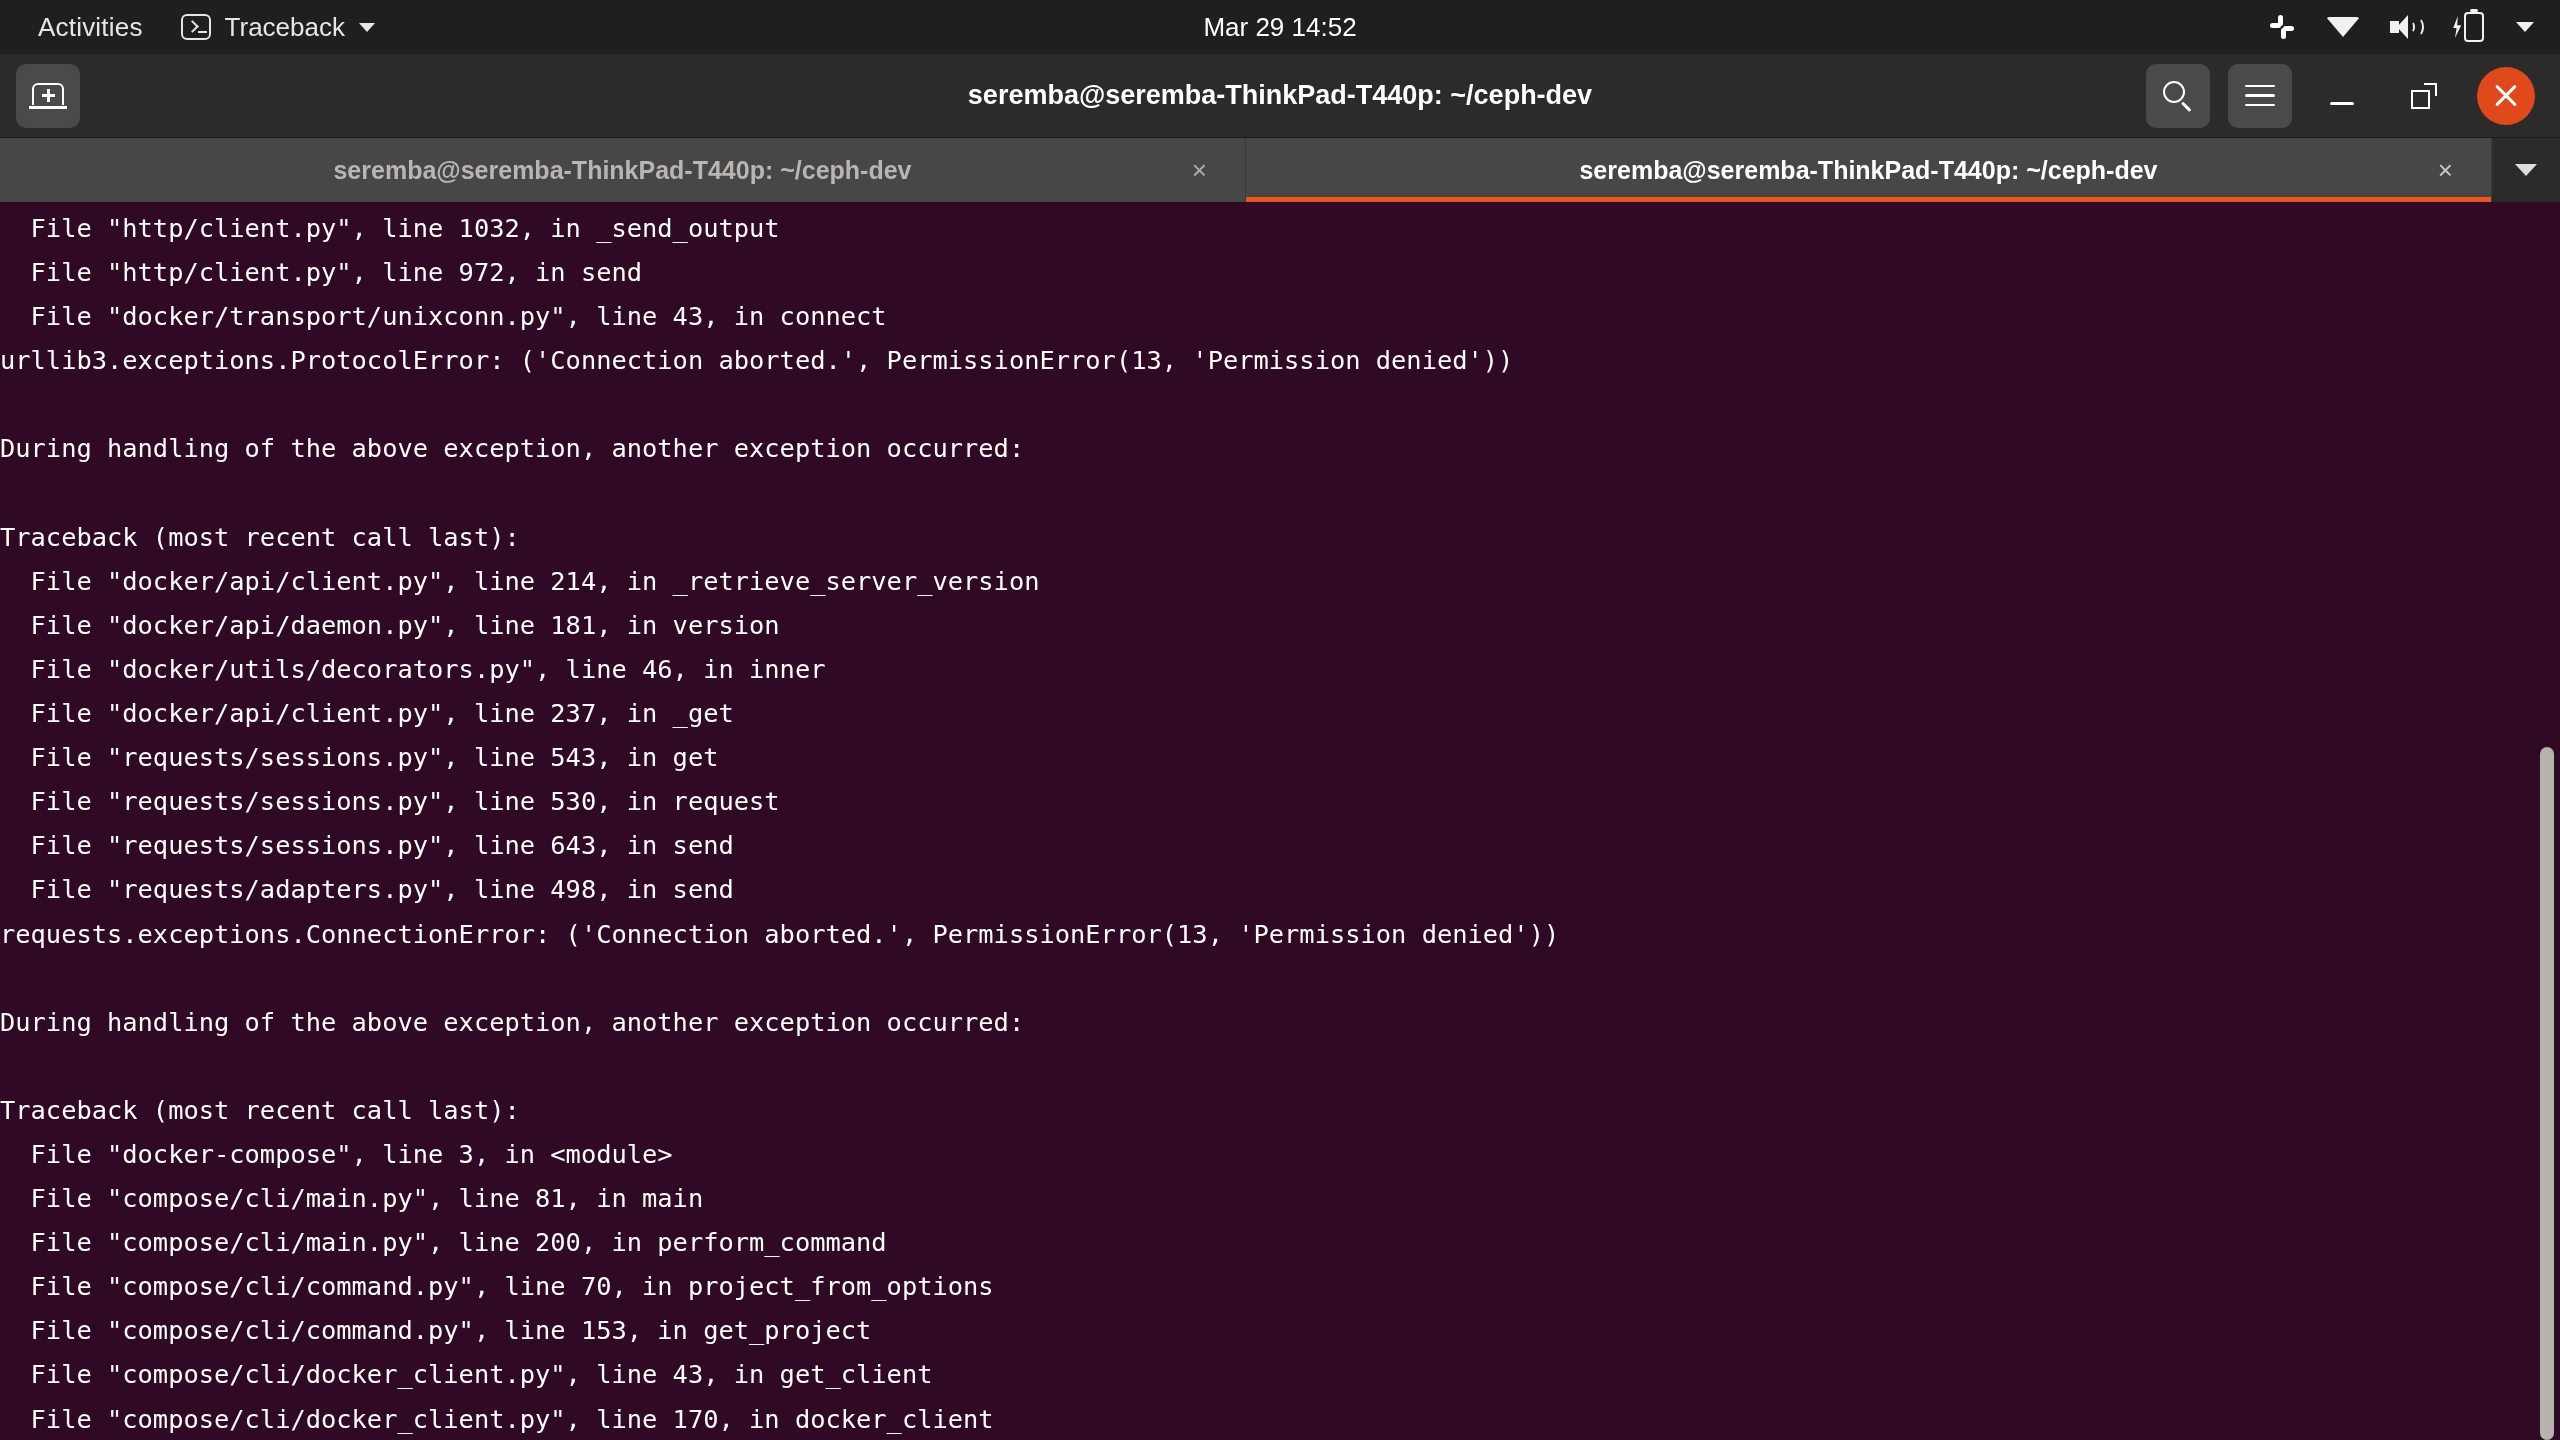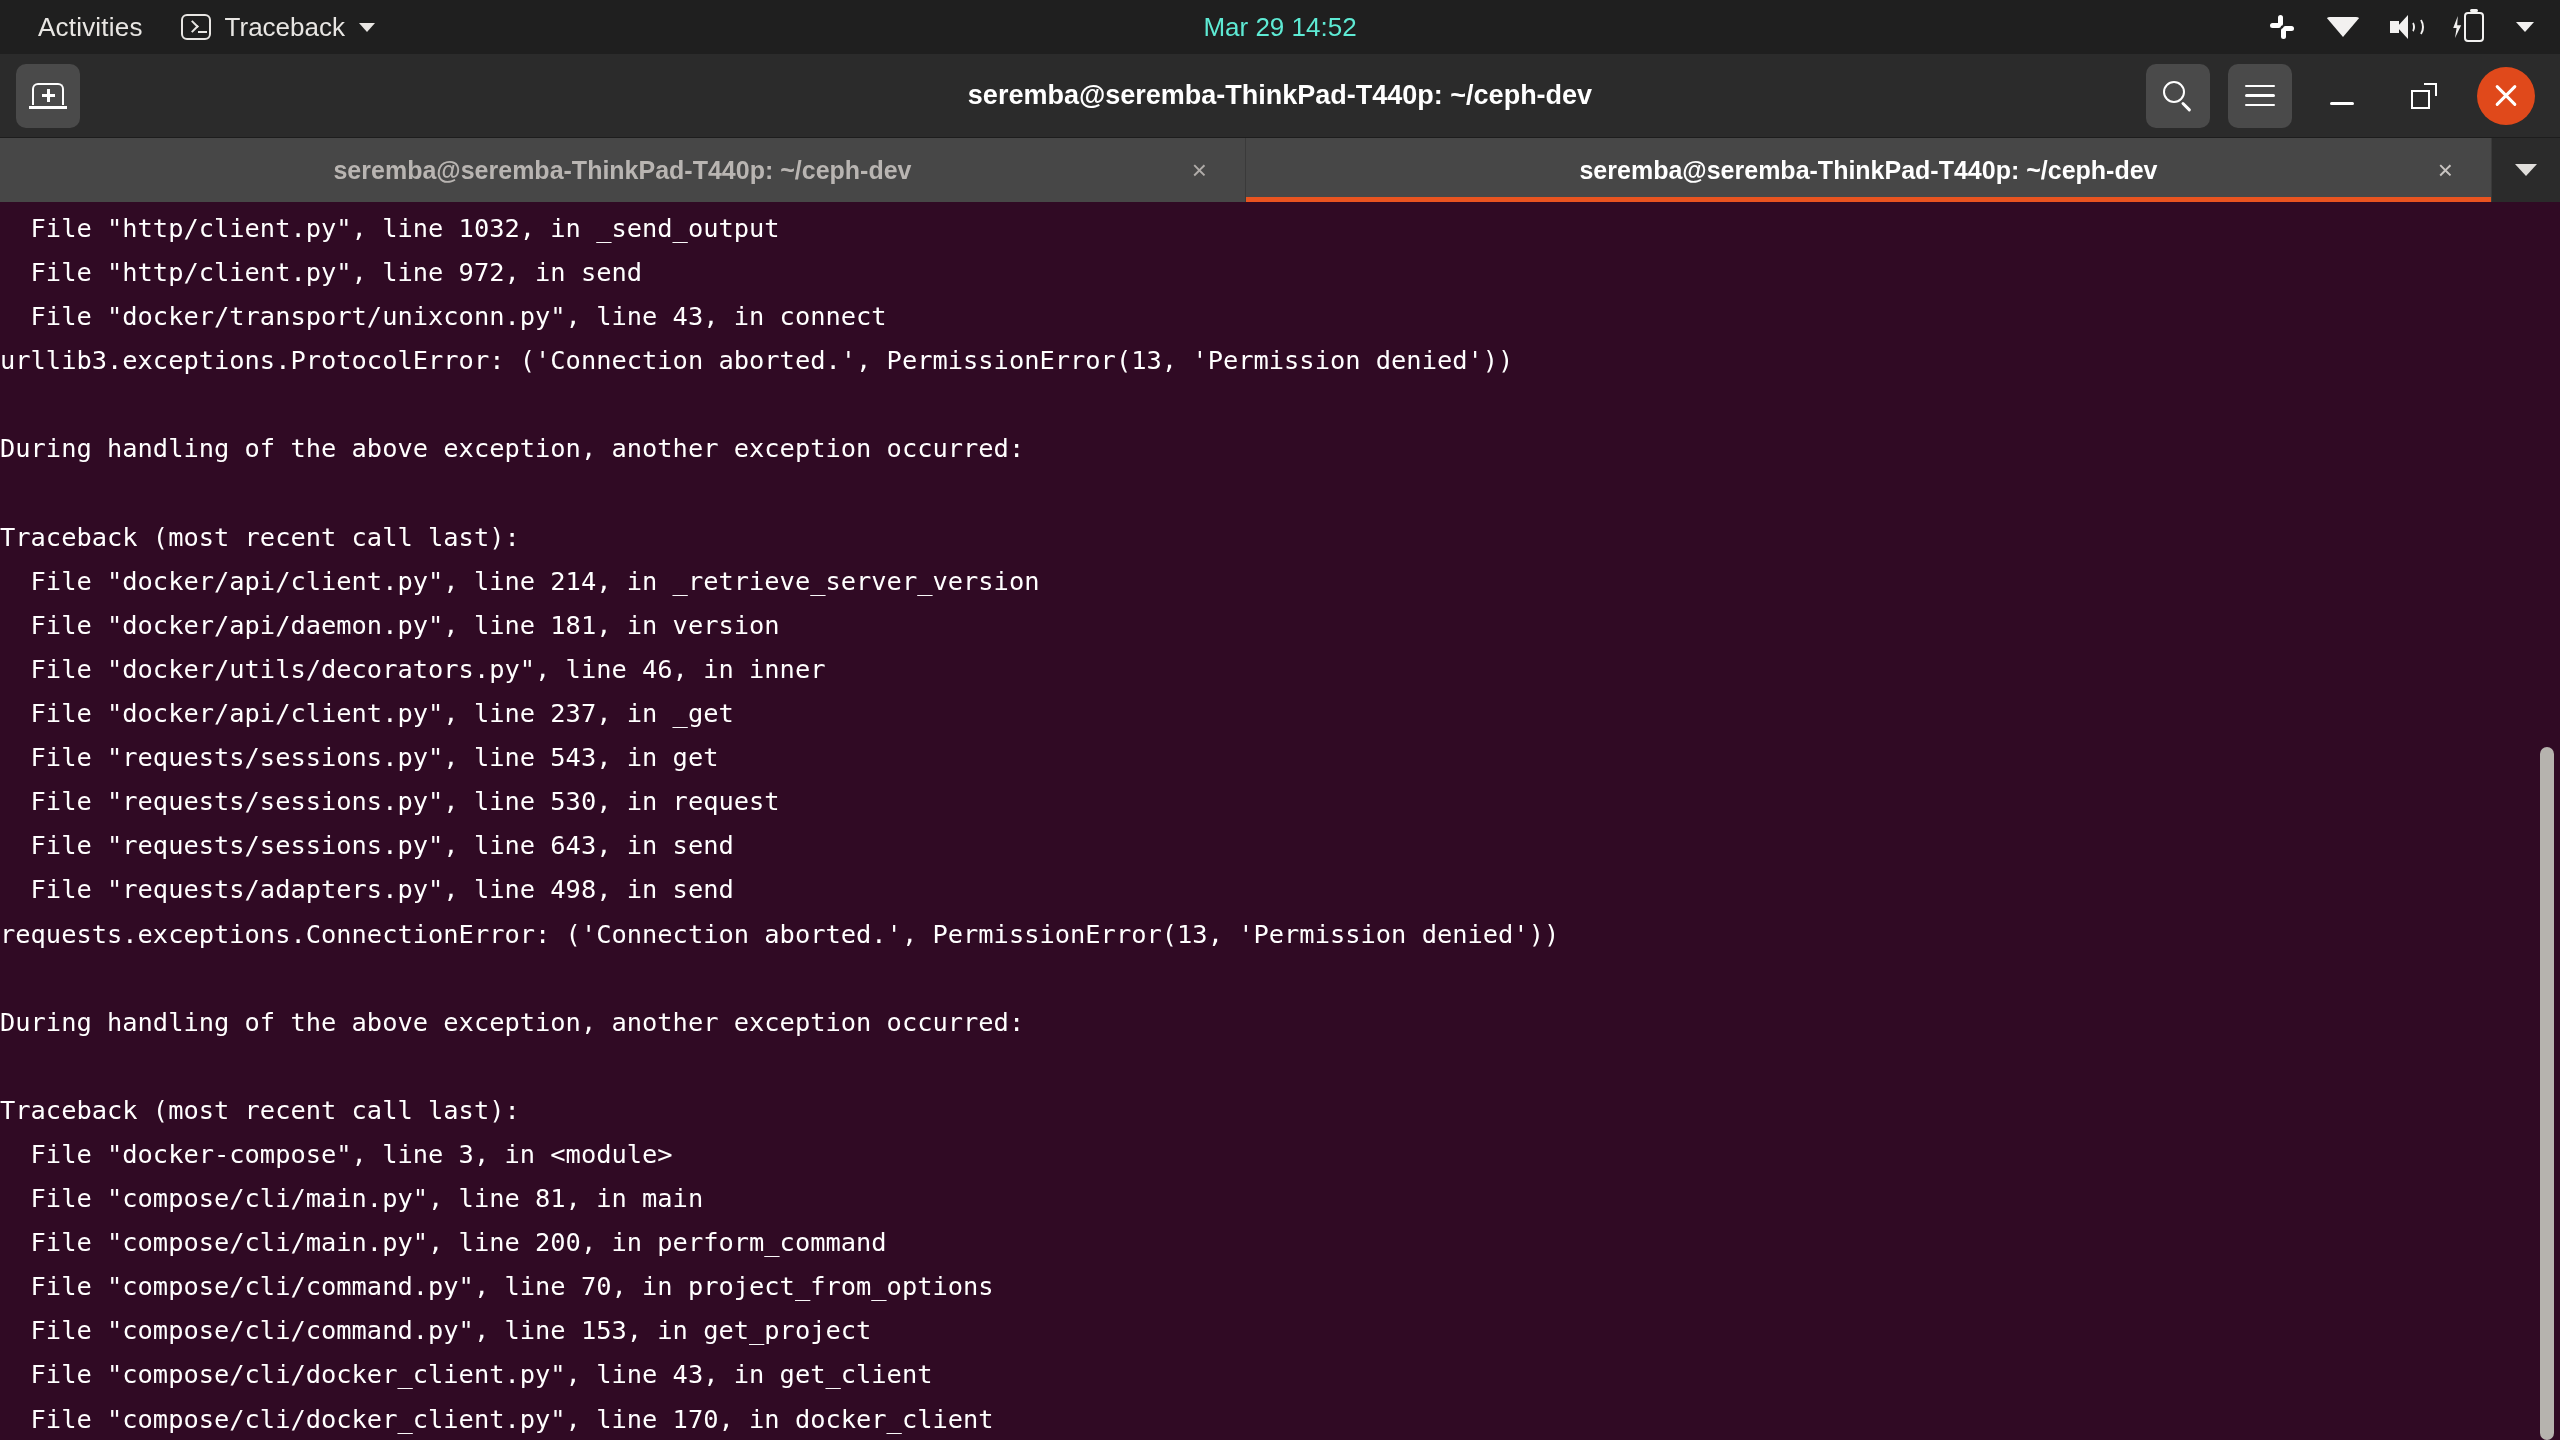--- a/index.html
+++ b/index.html
@@ -39,21 +39,21 @@
   }
   .caret-down{
     width:0;height:0;border-left:8px solid transparent;border-right:8px solid transparent;
     border-top:9px solid #e8e6e3;
   }
   #gnome-clock{
     position:absolute; left:0; right:0; top:0; height:54px;
     display:flex; align-items:center; justify-content:center;
     pointer-events:none;
   }
-  #gnome-clock span{ color:#5eead4; font-size:26px; }
+  #gnome-clock span{ color:#ffffff; font-size:26px; }
   #gnome-tray{
     position:absolute; right:26px; top:0; height:54px;
     display:flex; align-items:center; gap:30px;
   }
   .tray-btn{ display:flex; align-items:center; justify-content:center; height:54px; }
 
   
   .slack-ico{ position:relative; width:28px; height:28px; }
   .slack-ico i{ position:absolute; background:#fff; border-radius:3px; display:block; }
   .s1{ left:2px;  top:10px; width:11px; height:5px; }

